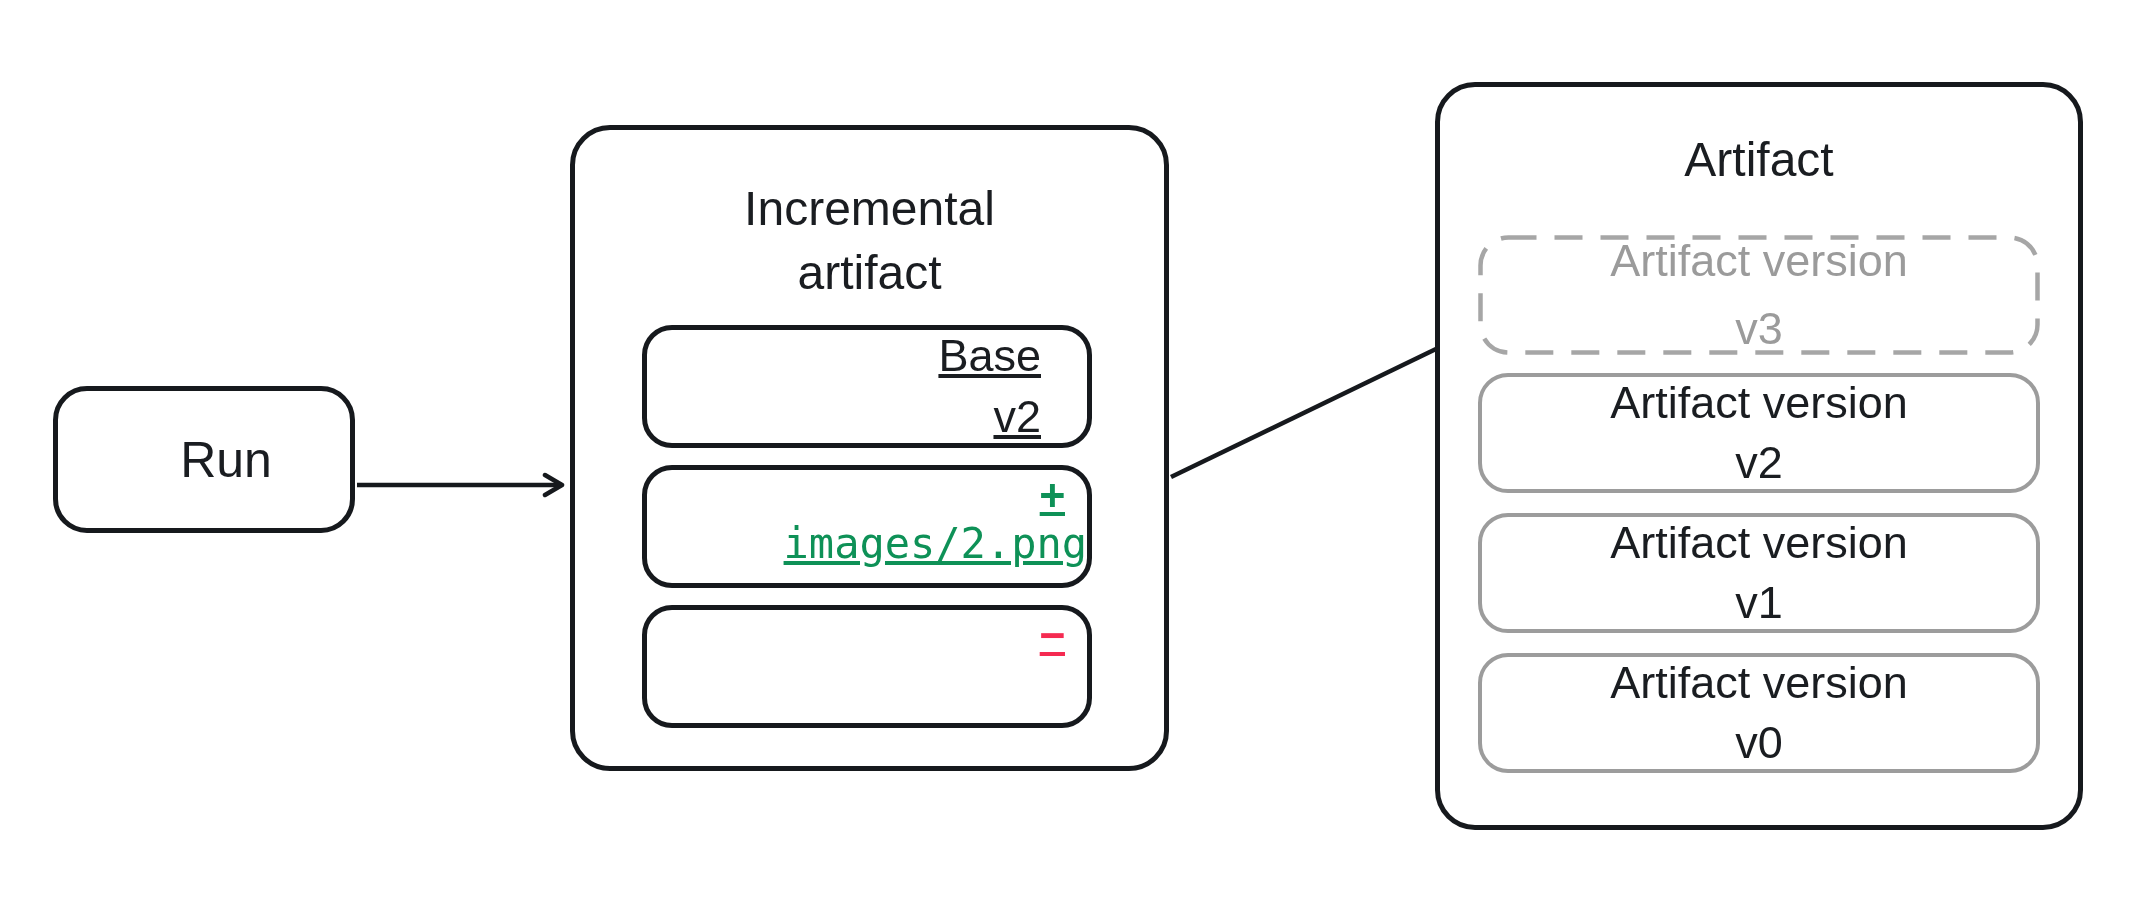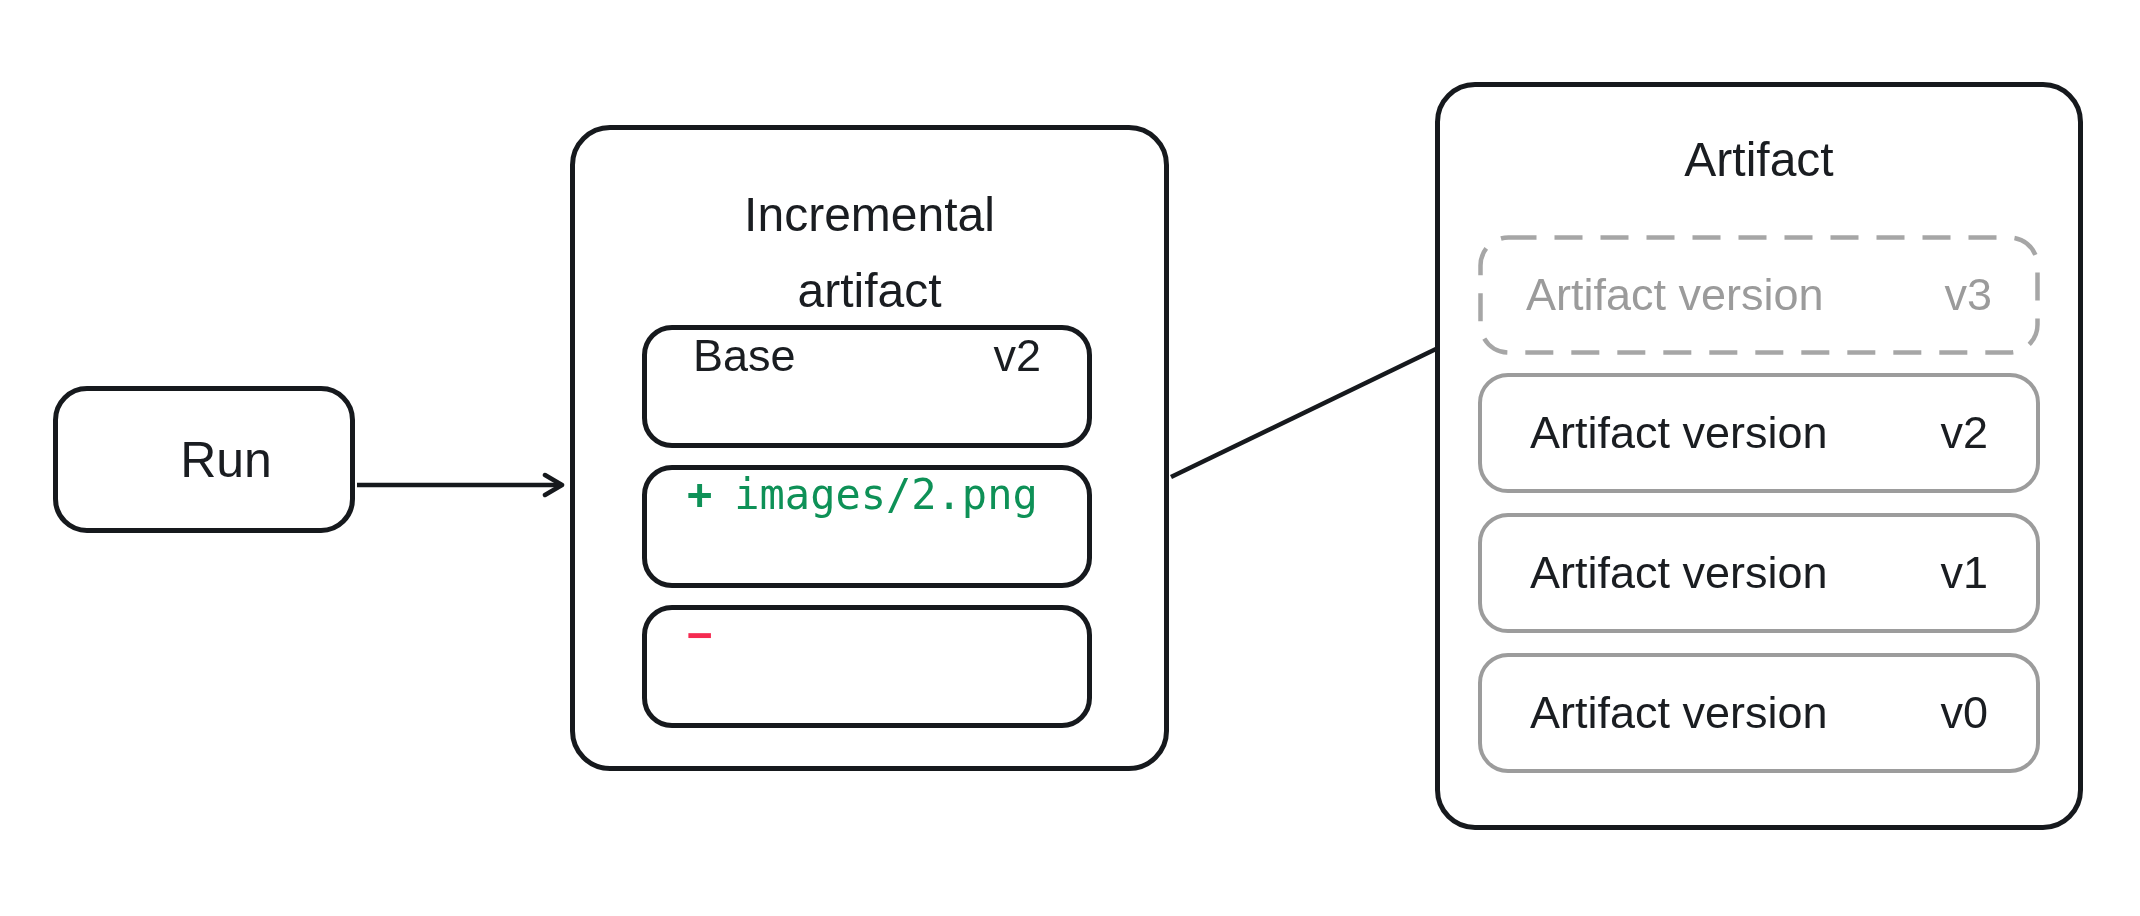--- a/index.html
+++ b/index.html
@@ -36,28 +36,28 @@
 
   
   .incremental {
     left: 570px; top: 125px; width: 599px; height: 646px;
     border: 5px solid var(--outline_dark, #16191d);
     border-radius: 40px;
   }
   .inc-title {
     position: absolute; left: 0; top: 47px; width: 100%;
     text-align: center;
-    font-size: 48px; line-height: 76px;
+    font-size: 48px; line-height: 64px;
     white-space: pre-line;
   }
 
-  .chip { border-radius: 30px; }
+  .chip { border-radius: 30px; flex-direction: column; }
   .dark-chip {
     border: 5px solid var(--outline_dark, #16191d);
-    display: flex; align-items: flex-start;
+    display: flex; align-items: flex-end; text-decoration: underline;
   }
   .base-chip {
     left: 67px; top: 195px; width: 450px; height: 123px;
     justify-content: space-between;
     padding: 0 46px;
     font-size: 45px;
   }
   .mono-chip {
     font-family: "DejaVu Sans Mono", "Liberation Mono", monospace;
     font-size: 42px;

